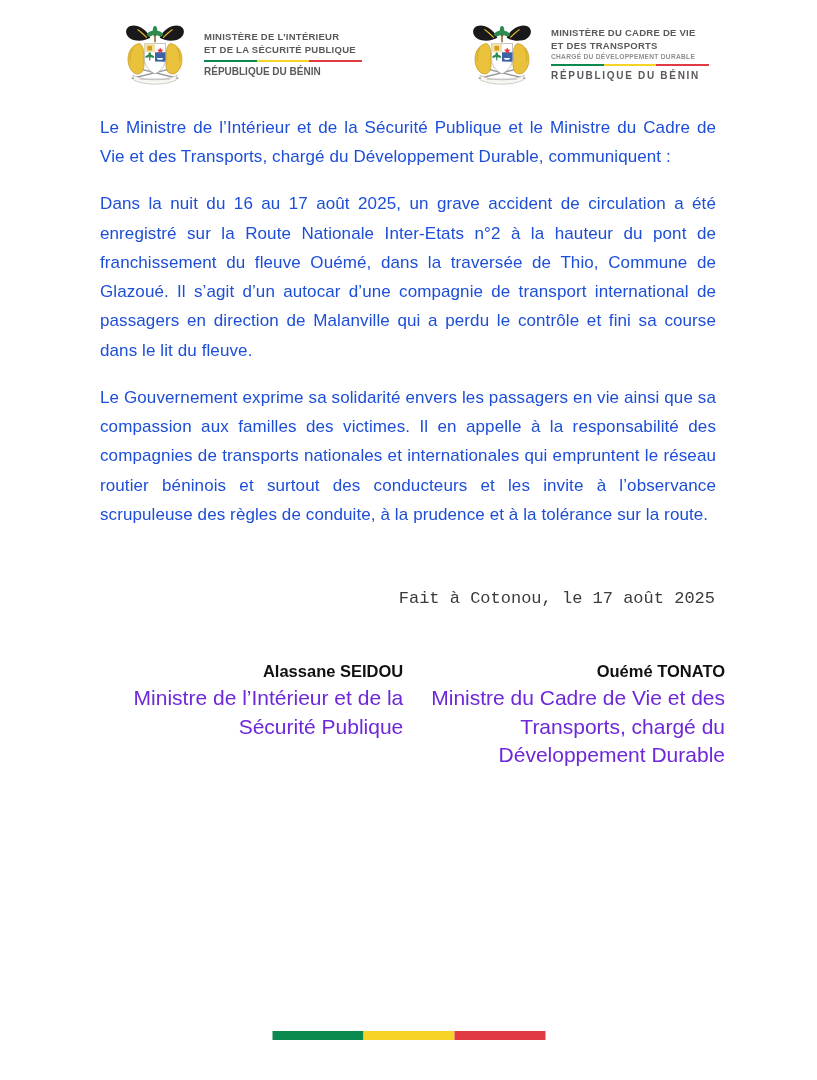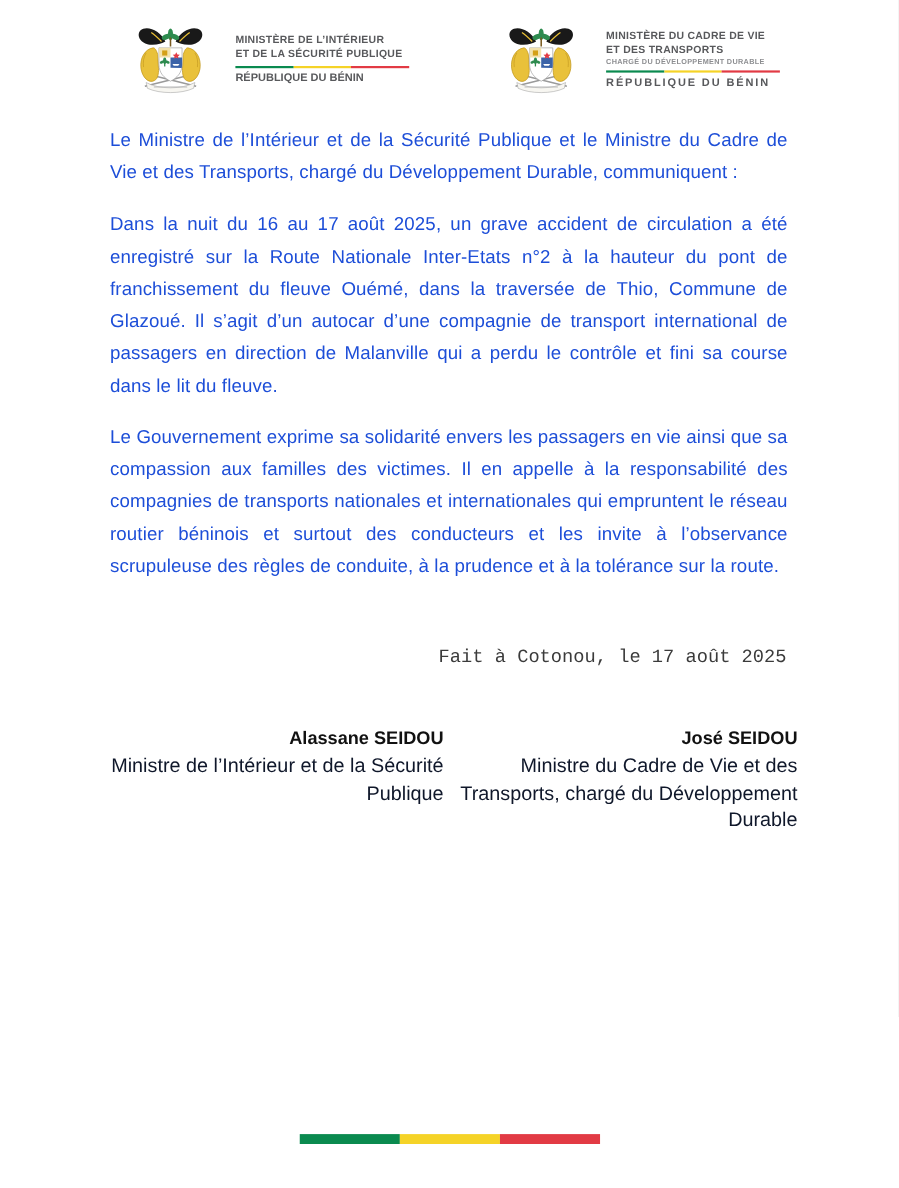--- a/index.html
+++ b/index.html
@@ -12,21 +12,21 @@
     color:#3b3b3b;
     overflow:hidden;
   }
   
   .letterhead{
     display:flex;
     justify-content:space-between;
     align-items:flex-start;
     padding:20px 108px 0 120px;
   }
-  .ministry-block{display:flex;align-items:center;gap:24px;}
+  .ministry-block{display:flex;align-items:center;gap:14px;}
   .crest{width:70px;height:68px;flex:0 0 auto;}
   .mb-text{display:flex;flex-direction:column;}
   .ministry-name{
     font-size:9.5px;font-weight:700;color:#58595c;
     line-height:1.32;letter-spacing:.25px;white-space:nowrap;
   }
   .ministry-sub{
     font-size:6.6px;font-weight:600;color:#8d8e91;
     letter-spacing:.3px;margin-top:1px;white-space:nowrap;
   }
@@ -65,21 +65,21 @@
   
   .signatures{
     display:flex;justify-content:space-between;
     padding:0 92px 0 95px;
     margin-top:52px;
   }
   .sig-block{text-align:right;line-height:1.35;}
   .sig-block.left{width:320px;}
   .sig-block.right{width:334px;}
   .sig-name{font-size:16.5px;font-weight:700;color:#111;margin-bottom:2px;}
-  .sig-title{font-size:18px;color:#0f172a;}
+  .sig-title{font-size:21px;color:#6d28d9;}
   
   .flag-bar{
     position:absolute;left:50%;bottom:40px;transform:translateX(-50%);
     width:273px;height:9px;display:flex;
   }
   .flag-bar span{flex:1;height:100%;}
 </style>
 </head>
 <body>
 
@@ -195,21 +195,21 @@
   </div>
 
   <div class="dateline">Fait à Cotonou, le 17 août 2025</div>
 
   <div class="signatures">
     <div class="sig-block left">
       <div class="sig-name">Alassane SEIDOU</div>
       <div class="sig-title">Ministre de l’Intérieur et de la Sécurité Publique</div>
     </div>
     <div class="sig-block right">
-      <div class="sig-name">José SEIDOU</div>
+      <div class="sig-name">Ouémé TONATO</div>
       <div class="sig-title">Ministre du Cadre de Vie et des Transports, chargé du Développement Durable</div>
     </div>
   </div>
 
   <div class="flag-bar">
     <span style="background:#0a8a4f"></span>
     <span style="background:#f5d327"></span>
     <span style="background:#e23a44"></span>
   </div>
 

